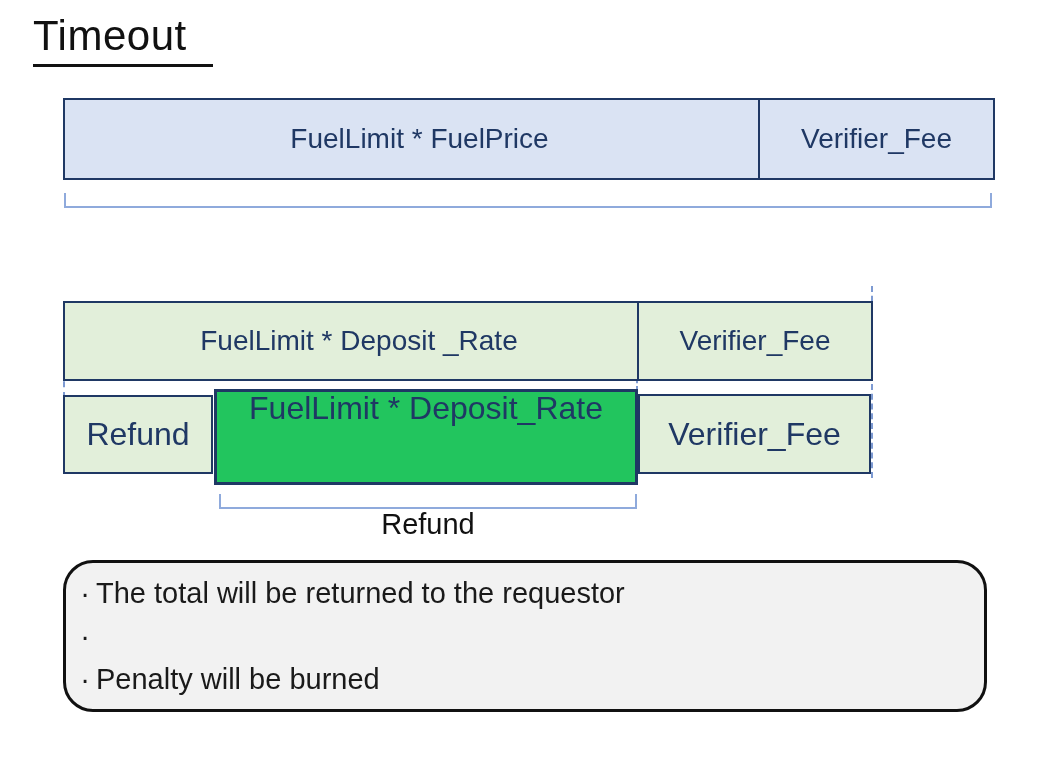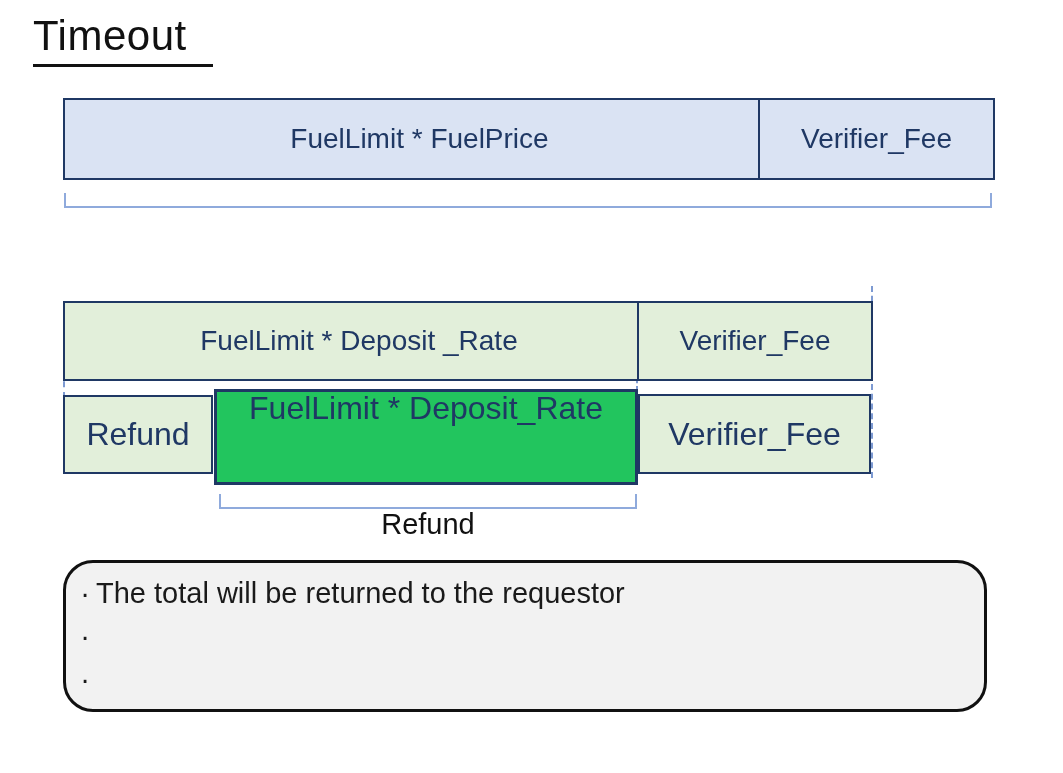--- a/index.html
+++ b/index.html
@@ -160,16 +160,17 @@
   <div class="abs notes-box">
     <div class="note-line">
       <span class="note-bullet">·</span>
       <span>The total will be returned to the requestor</span>
     </div>
     <div class="note-line">
       <span class="note-bullet">·</span>
     </div>
     <div class="note-line">
       <span class="note-bullet">·</span>
+      <span>Penalty will be burned</span>
     </div>
   </div>
 
 </div>
 
 </body></html>

